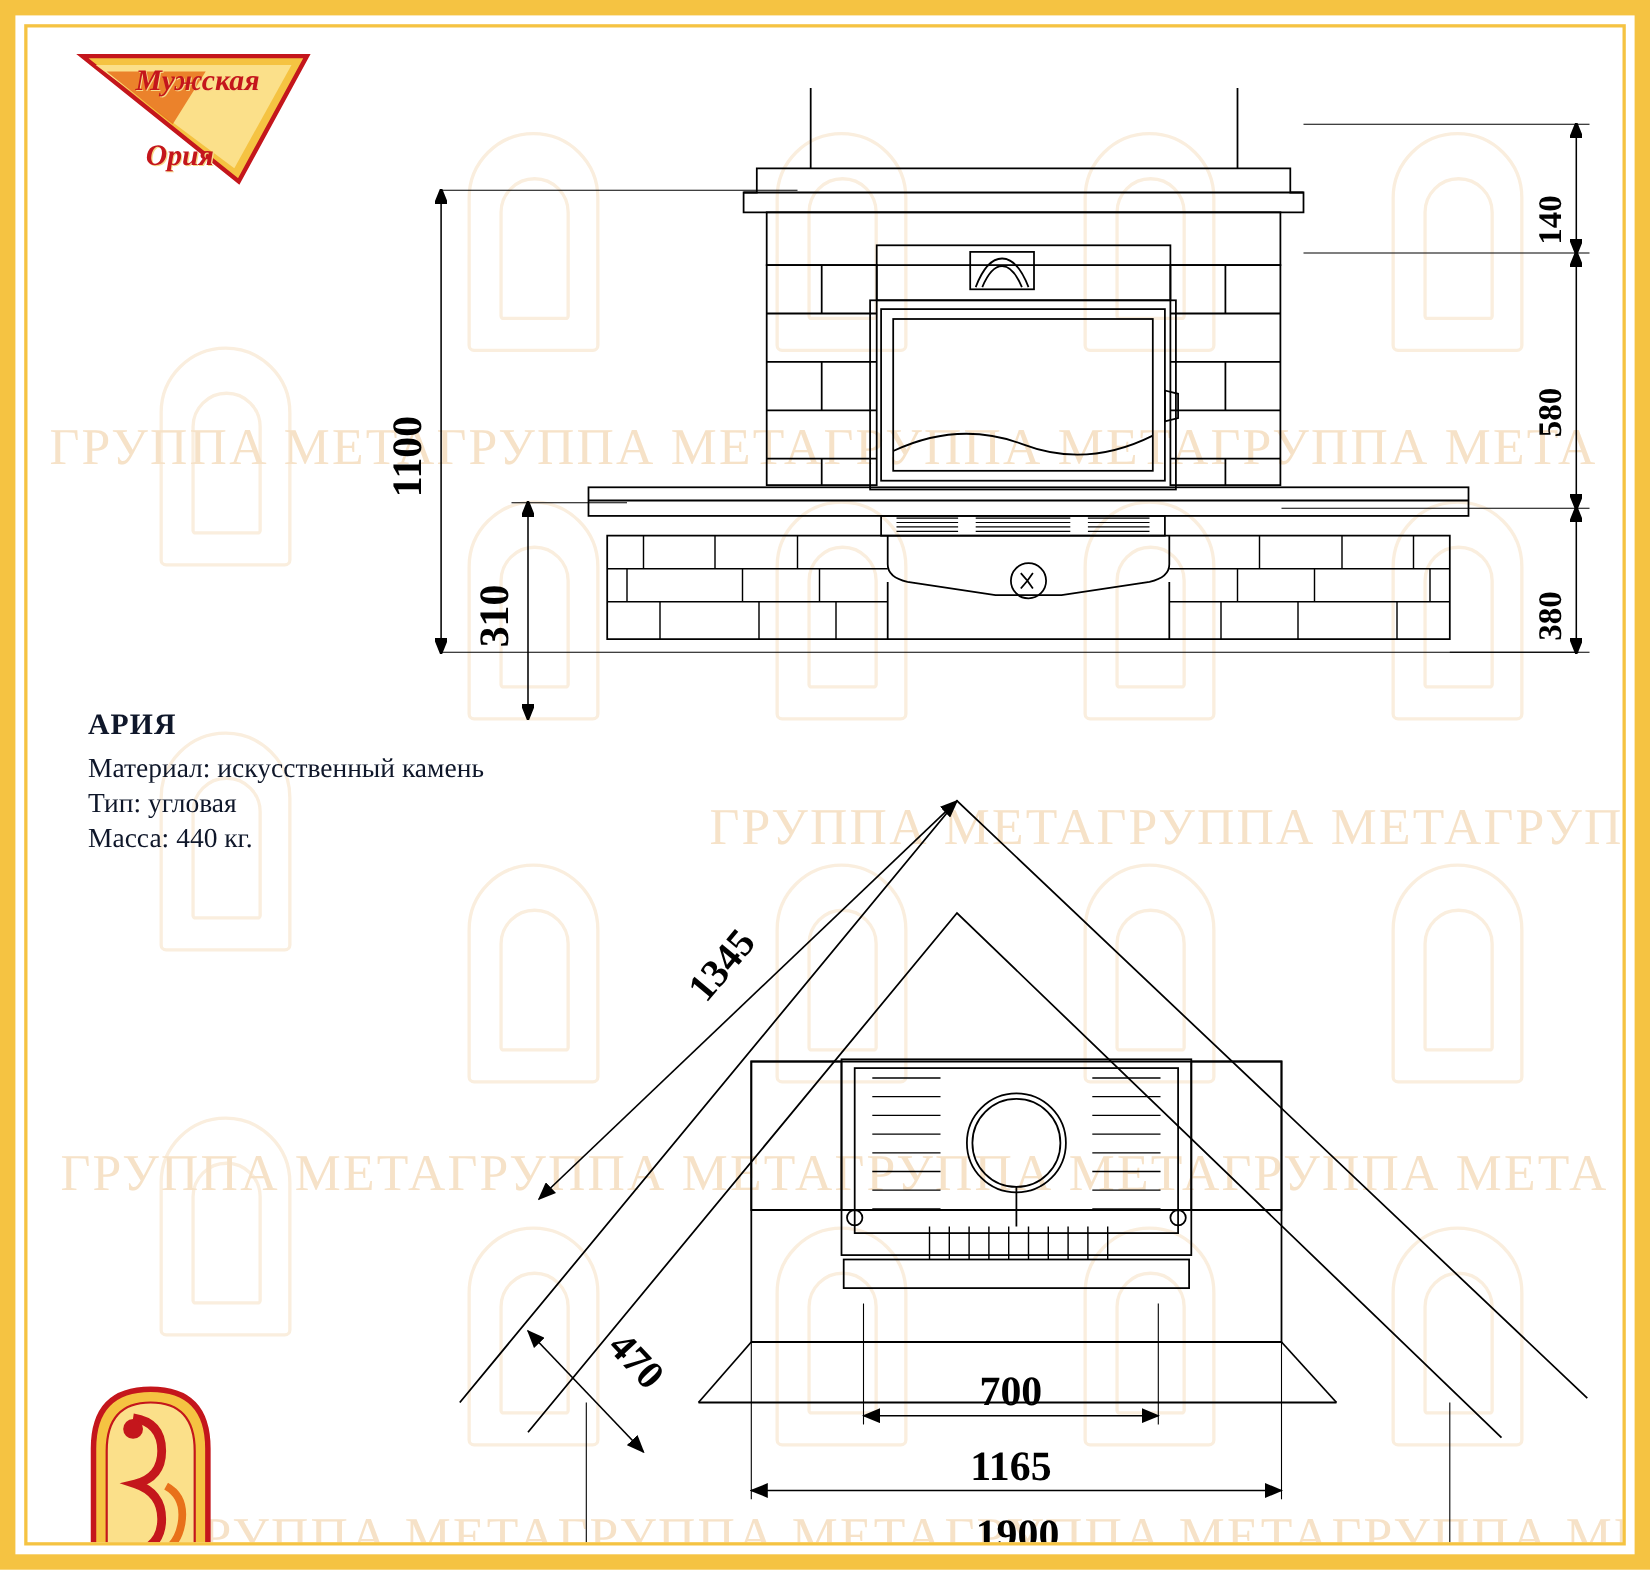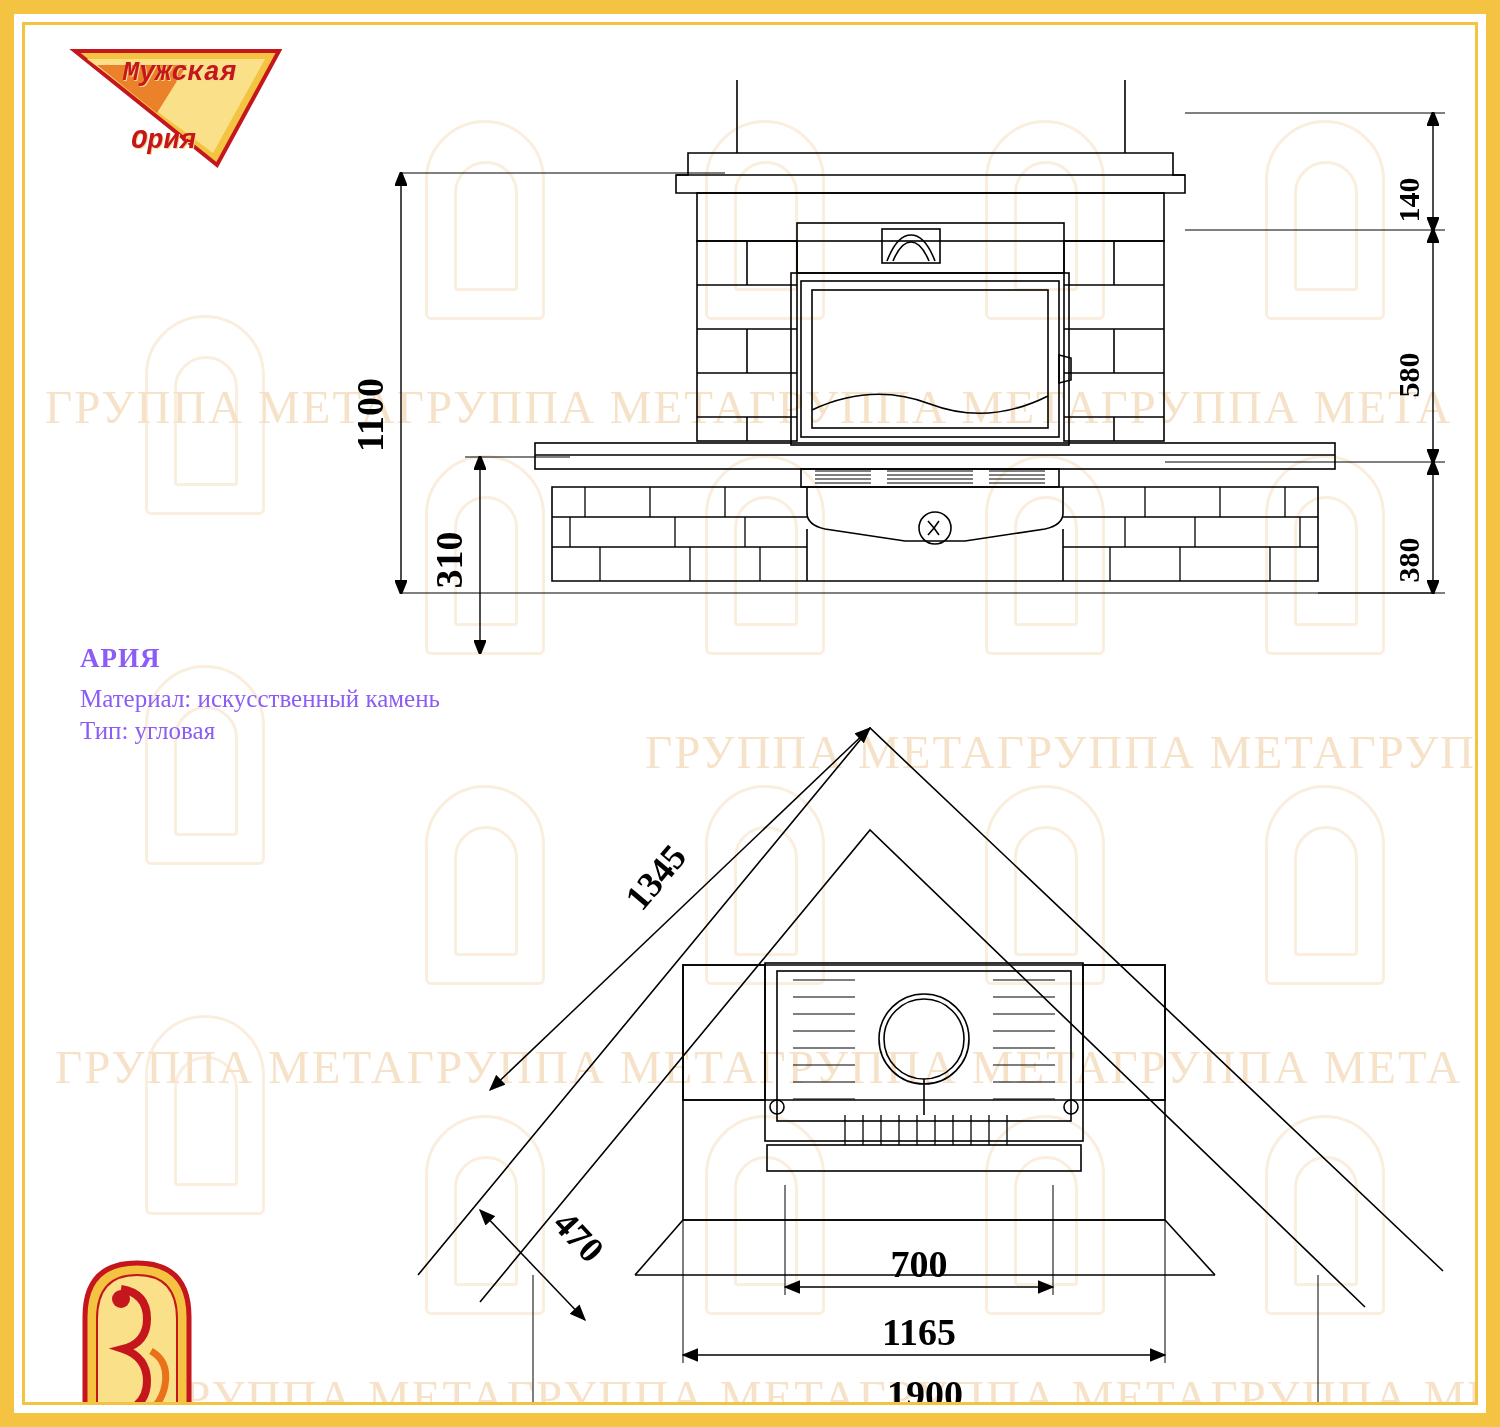--- a/index.html
+++ b/index.html
@@ -76,36 +76,36 @@
     position: absolute;
     left: 42px; top: 18px;
     width: 225px;
     height: 130px;
   }
   .logo-txt {
     position: absolute;
     left: 0; top: 0;
     width: 225px;
     text-align: center;
-    font-family: Liberation Mono, monospace;
+    font-family: Liberation Serif, serif;
     font-weight: bold;
     font-style: italic;
     font-size: 27px;
     color: #c4161c;
     line-height: 1.05;
     text-shadow: 1px 1px 0 #f7d98a;
   }
 
   
   .info {
     position: absolute;
     left: 55px;
     top: 618px;
     width: 640px;
-    color: #8b5cf6;
+    color: #0f172a;
   }
   .info .title {
     font-weight: bold;
     font-size: 27px;
     letter-spacing: 1px;
     margin-bottom: 9px;
   }
   .info .line {
     font-size: 25px;
     line-height: 1.28;
@@ -396,20 +396,21 @@
         <text x="894" y="602" text-anchor="middle" font-size="38">700</text>
         <text x="894" y="670" text-anchor="middle" font-size="38">1165</text>
         <text x="900" y="732" text-anchor="middle" font-size="38">1900</text>
       </g>
     </svg>
 
     <div class="info">
       <div class="title">АРИЯ</div>
       <div class="line">Материал: искусственный камень</div>
       <div class="line">Тип: угловая</div>
+      <div class="line">Масса: 440 кг.</div>
     </div>
 
     <div class="logo">
       <svg width="225" height="130" viewBox="0 0 225 130">
         <polygon points="8,8 212,8 150,122 8,8" fill="#f5c342" stroke="#c4161c" stroke-width="4"></polygon>
         <polygon points="20,16 198,16 146,110 20,16" fill="#fbe08a" stroke="none"></polygon>
         <path d="M30 22 L120 22 L90 70 Z" fill="#e8711a" opacity="0.85"></path>
       </svg>
       <div class="logo-txt" style="top:16px;">
         <span>Мужская</span>

